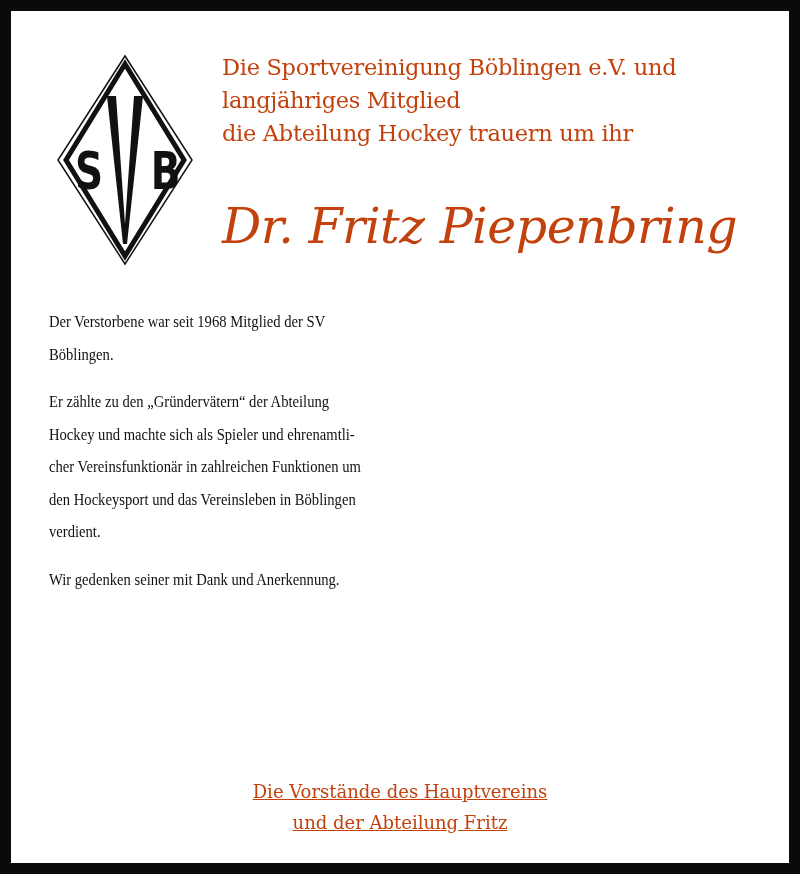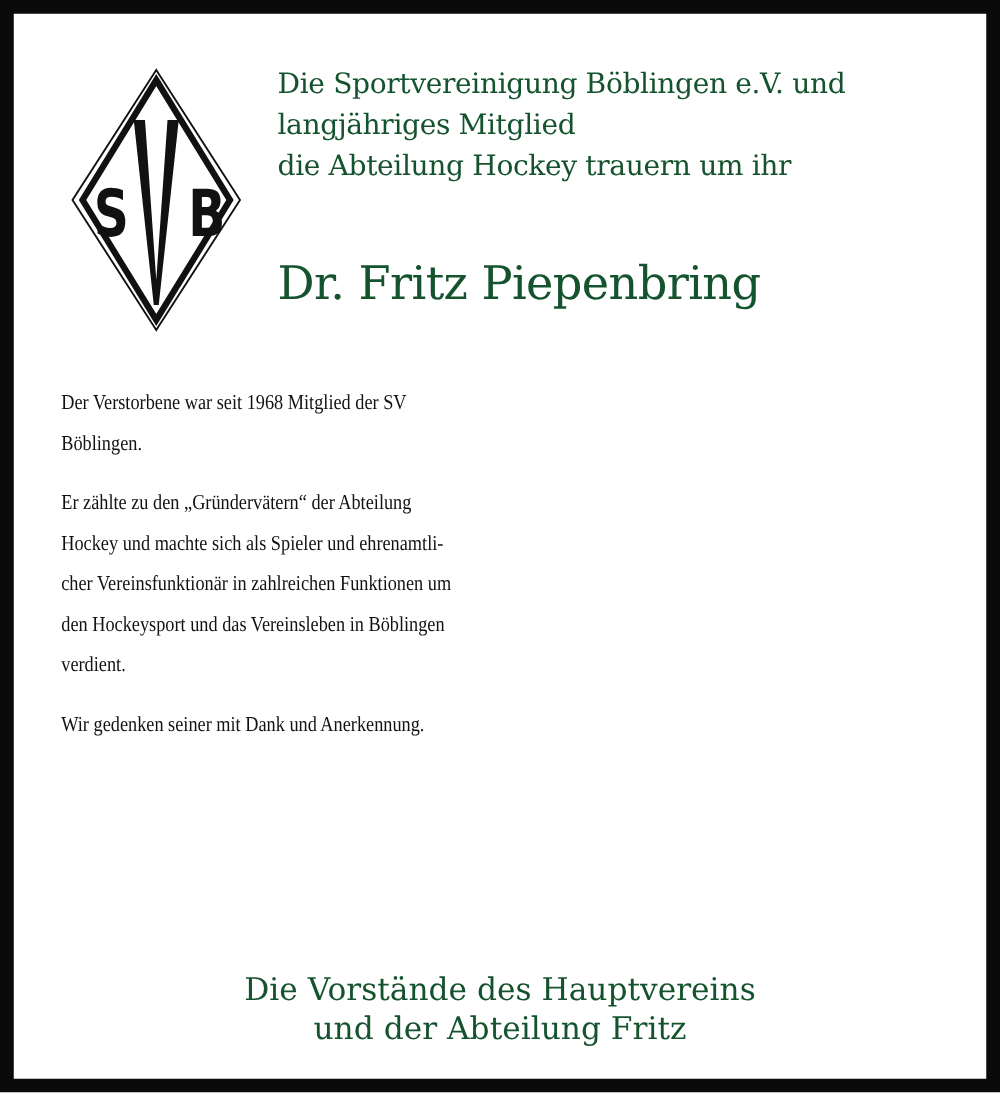--- a/index.html
+++ b/index.html
@@ -4,46 +4,47 @@
   <style>
     html, body { margin: 0; padding: 0; background: #ffffff; }
     body { width: 800px; height: 874px; position: relative; overflow: hidden; }
     .frame {
       position: absolute; left: 0; top: 0;
       width: 800px; height: 874px;
       box-sizing: border-box;
       border: 11px solid #0a0a0a;
       background: #ffffff;
     }
-    .serif { font-family: "DejaVu Serif", "Liberation Serif", serif; color: #14532d; }
+    .serif { font-family: "DejaVu Serif", "Liberation Serif", serif; color: #c2410c; }
     .cond { font-family: "Liberation Serif", "DejaVu Serif", serif; color: #111; }
     .logo {
       position: absolute; left: 45px; top: 43px;
       width: 138px; height: 212px;
     }
     .intro {
       position: absolute; left: 211px; top: 40px;
       font-size: 22.5px; line-height: 33px;
       letter-spacing: -0.3px;
     }
     .name {
       position: absolute; left: 211px; top: 186px;
-      font-size: 37px; line-height: 60px;
+      font-size: 49px; line-height: 60px;
       letter-spacing: -0.5px;
       white-space: nowrap;
+      font-style: italic;
     }
     .body {
       position: absolute; left: 38px; top: 295px; width: 730px;
       font-size: 17px; line-height: 32.5px;
     }
     .body p { margin: 0 0 15px 0; }
     .body .line { display: block; white-space: nowrap; transform-origin: left center; transform: scaleX(0.86); }
     .sign {
       position: absolute; left: 11px; right: 11px; top: 765px;
-      text-align: center; font-size: 25px; line-height: 31px;
+      text-align: center; font-size: 18px; line-height: 31px; text-decoration: underline;
     }
   </style>
 </head>
 <body>
 
 <div class="frame">
 
   <svg class="logo" viewBox="0 0 138 212">
     <polygon points="69,2 136,106 69,210 2,106" fill="#fff" stroke="#111" stroke-width="1.5"></polygon>
     <polygon points="69,10 128,106 69,202 10,106" fill="#fff" stroke="#111" stroke-width="5"></polygon>

